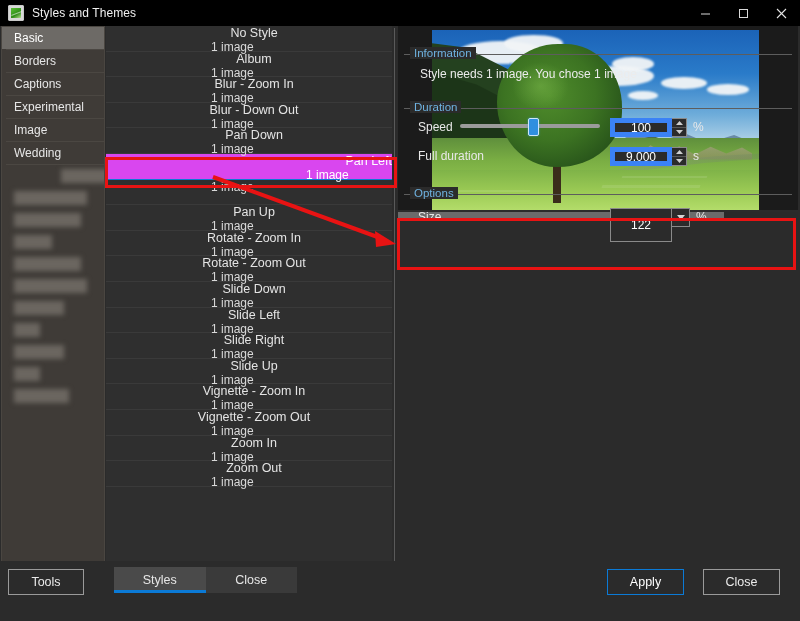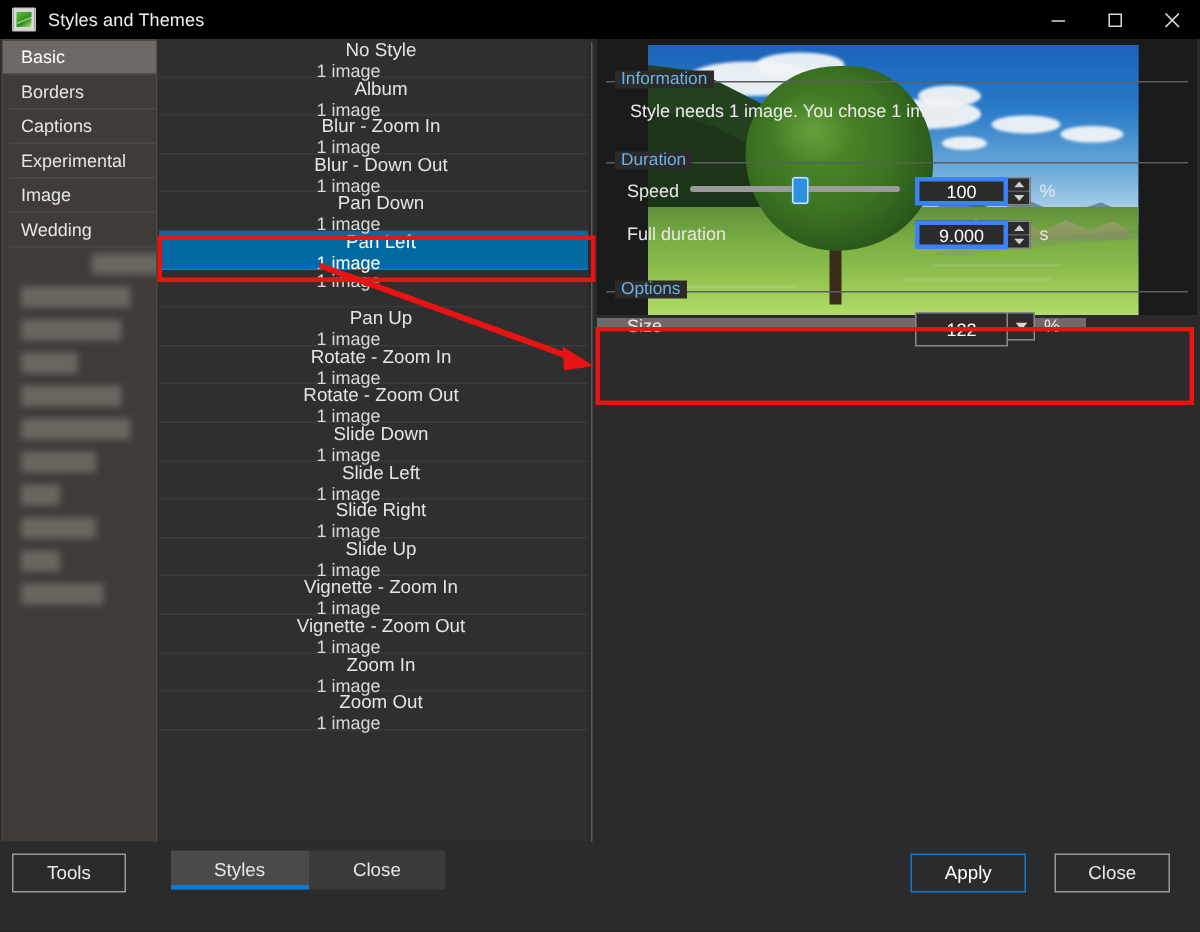--- a/index.html
+++ b/index.html
@@ -118,23 +118,24 @@
     border-bottom: 1px solid #3a3a3a;
     box-sizing: border-box;
     flex-direction: column;
   }
   .style-row .sname { flex: 1 1 auto; white-space: nowrap; }
   .style-row .scount {
     width: 86px; text-align: left;
     color: #d9d9d9; font-size: 12px;
   }
   .style-row.selected {
-    background: #0369a1;
+    background: #d946ef;
     color: #ffffff;
     border-bottom: 1px solid #0b7ad6;
+    align-items: flex-end;
   }
   .style-row.selected .scount { color: #ffffff; }
 
   
   #vdivider {
     position: absolute;
     left: 394px; top: 2px; width: 1px; bottom: 50px;
     background: #5a5a5a;
   }
 
@@ -254,21 +255,21 @@
   #duration-group { top: 82px; height: 76px; }
   #options-group { top: 168px; height: 46px; }
 
   .field-label {
     position: absolute; font-size: 12px; color: #e8e8e8;
   }
   .spin {
     position: absolute;
     height: 19px; width: 62px;
     background: #2b2b2b;
-    border: 3px solid #3b82f6;
+    border: 5px solid #3b82f6;
     box-sizing: border-box;
     display: flex; align-items: center; justify-content: center;
     font-size: 12px; color: #ffffff;
   }
   .spin-btns {
     position: absolute;
     width: 15px; height: 19px;
     border: 1px solid #8a8a8a;
     border-left: none;
     box-sizing: border-box;
@@ -278,21 +279,21 @@
   .spin-btns .up, .spin-btns .dn {
     flex:1; display:flex; align-items:center; justify-content:center;
     color:#d0d0d0;
   }
   .spin-btns .up { border-bottom: 1px solid #585858; }
   .unit {
     position:absolute; font-size:12px; color:#e8e8e8;
   }
   .combo {
     position: absolute;
-    height: 23px; width: 62px;
+    height: 34px; width: 62px;
     background: #2b2b2b;
     border: 1px solid #8a8a8a;
     box-sizing: border-box;
     display: flex; align-items: center; justify-content: center;
     font-size: 12px; color: #ffffff;
   }
   .combo-btn {
     position:absolute; width: 18px; height: 19px;
     border: 1px solid #8a8a8a; border-left:none;
     box-sizing:border-box; background:#2b2b2b;

